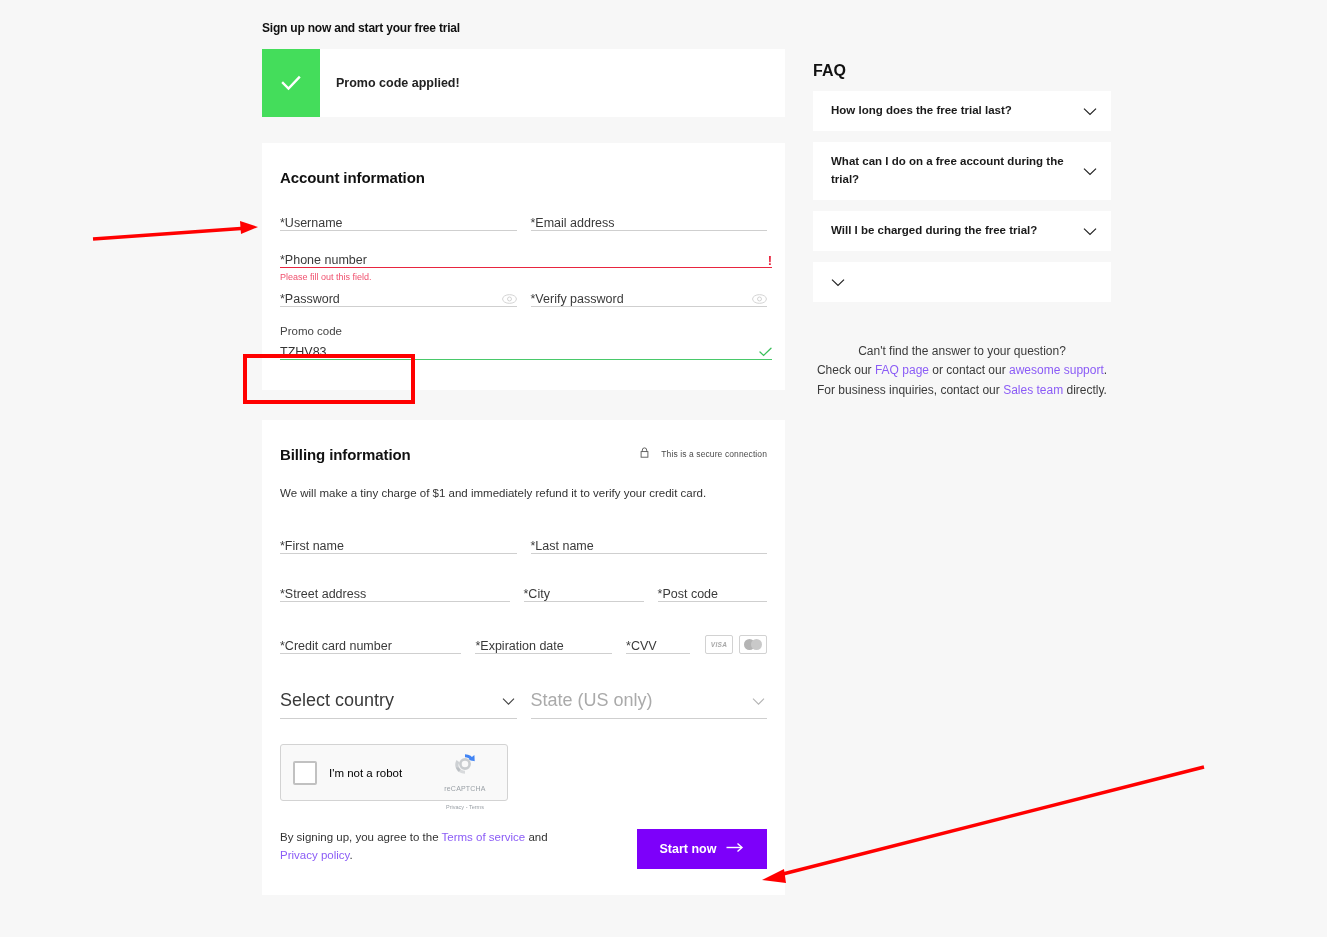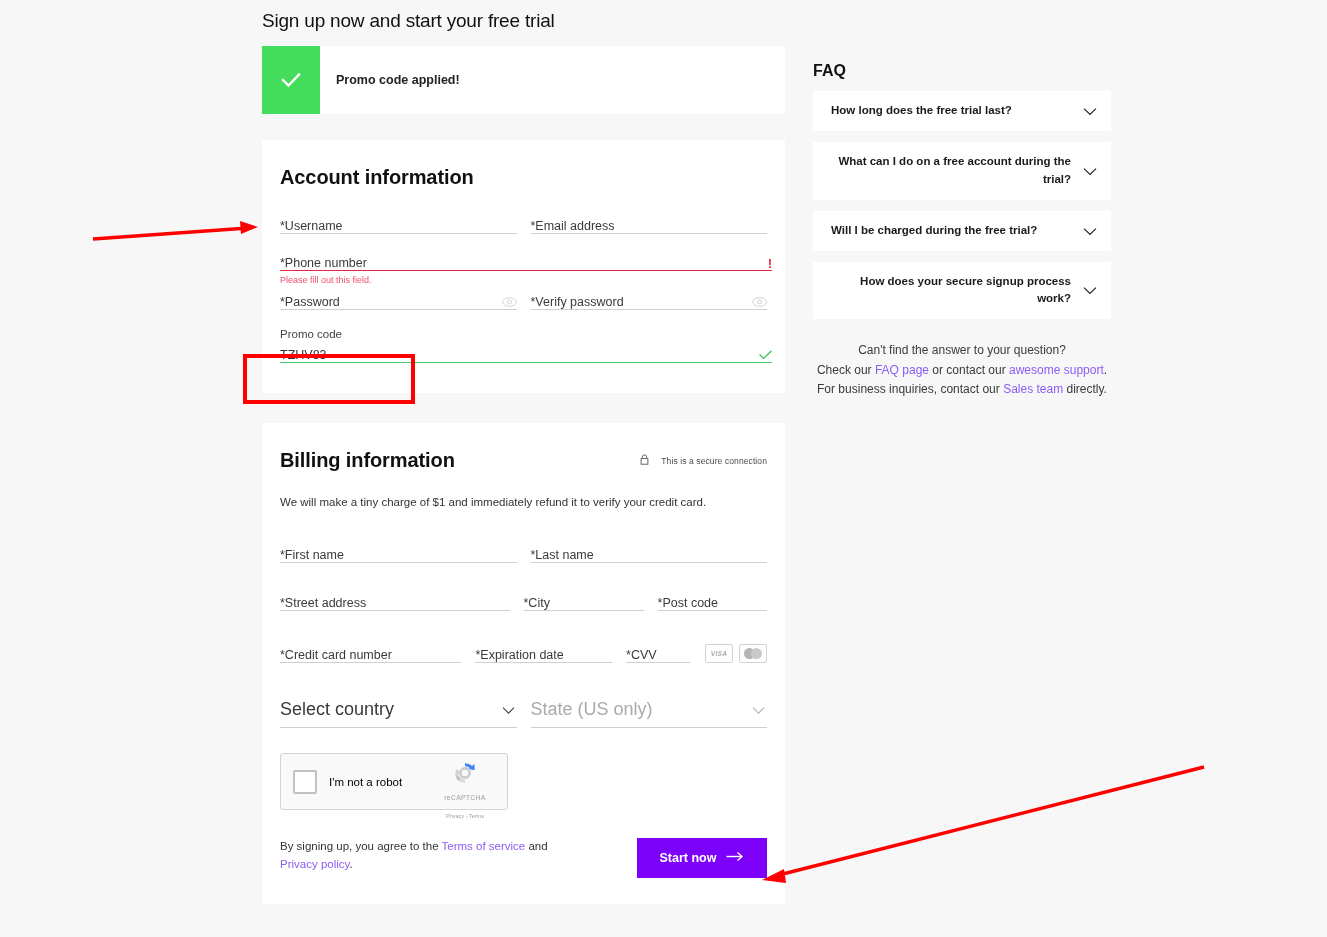--- a/index.html
+++ b/index.html
@@ -10,23 +10,23 @@
     color: #222;
     overflow: hidden;
   }
   .page { position: relative; width: 1327px; height: 937px; }
 
   
   .signup-col {
     position: absolute; left: 262px; top: 0; width: 523px;
   }
   .page-title {
-    font-size: 19px; font-weight: normal; color: #111;
+    font-size: 12px; font-weight: bold; color: #111;
     letter-spacing: -0.2px;
-    padding-top: 10px;
+    padding-top: 21px;
   }
 
   
   .promo-banner {
     margin-top: 14px;
     background: #ffffff;
     height: 68px;
     display: flex;
     align-items: stretch;
   }
@@ -43,21 +43,21 @@
   }
 
   
   .card {
     background: #ffffff;
     padding: 26px 18px 22px 18px;
   }
   .card.account { margin-top: 26px; padding-bottom: 30px; }
   .card.billing { margin-top: 30px; padding-bottom: 26px; }
   .card-title {
-    font-size: 20px; font-weight: bold; color: #111;
+    font-size: 15px; font-weight: bold; color: #111;
     letter-spacing: -0.1px;
   }
   .card-head-row { display: flex; align-items: baseline; justify-content: space-between; }
   .secure-note {
     display: flex; align-items: center; gap: 12px;
     font-size: 8.5px; color: #4a4a4a; letter-spacing: .1px;
     position: relative; top: -2px;
   }
 
   .billing-sub {
@@ -175,24 +175,23 @@
   .faq-title { font-size: 16px; font-weight: bold; color: #111; }
   .faq-item {
     background: #fff; margin-top: 11px;
     min-height: 36px;
     display: flex; align-items: center; justify-content: space-between;
     padding: 11px 14px 11px 18px;
   }
   .faq-item .q {
     font-size: 11.5px; font-weight: bold; color: #1a1a1a; line-height: 1.55;
     padding-right: 12px;
-    text-align: right;
   }
   .faq-foot {
-    margin-top: 22px; text-align: center;
+    margin-top: 40px; text-align: center;
     font-size: 12px; color: #3a3a3a; line-height: 1.62;
   }
   .faq-foot a { color: #8b5cf6; text-decoration: none; }
 
   
   .anno { position: absolute; left: 0; top: 0; width: 1327px; height: 937px; pointer-events: none; }
   .promo-highlight {
     position: absolute; left: 243px; top: 354px; width: 172px; height: 50px;
     border: 4px solid #ff0000;
   }
@@ -410,21 +409,20 @@
     </div>
     <div class="faq-item">
       <span class="q">Will I be charged during the free trial?</span>
       <span>
         <svg width="14" height="9" viewBox="0 0 14 9" aria-hidden="true">
             <polyline points="1,1.6 7,7.4 13,1.6" fill="none" stroke="#222" stroke-width="1.2"></polyline>
           </svg>
       </span>
     </div>
     <div class="faq-item">
-      <span class="q">How does your secure signup process work?</span>
       <span>
         <svg width="14" height="9" viewBox="0 0 14 9" aria-hidden="true">
             <polyline points="1,1.6 7,7.4 13,1.6" fill="none" stroke="#222" stroke-width="1.2"></polyline>
           </svg>
       </span>
     </div>
 
     <div class="faq-foot">
       <div>Can't find the answer to your question?</div>
       <div><span>Check our </span><a href="#">FAQ page</a><span> or contact our </span><a href="#">awesome support</a><span>.</span></div>

